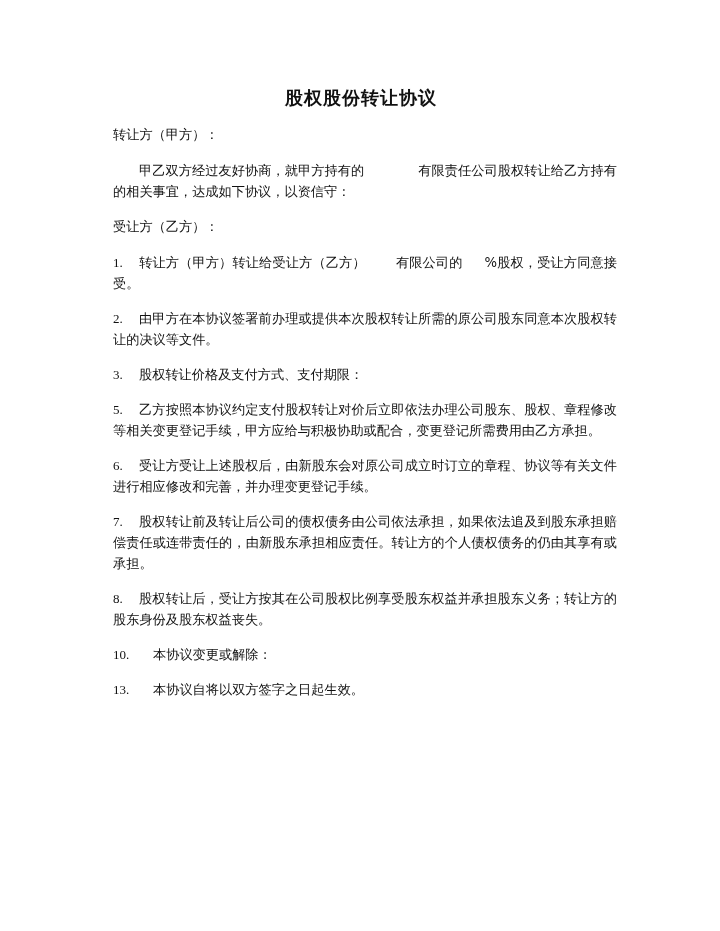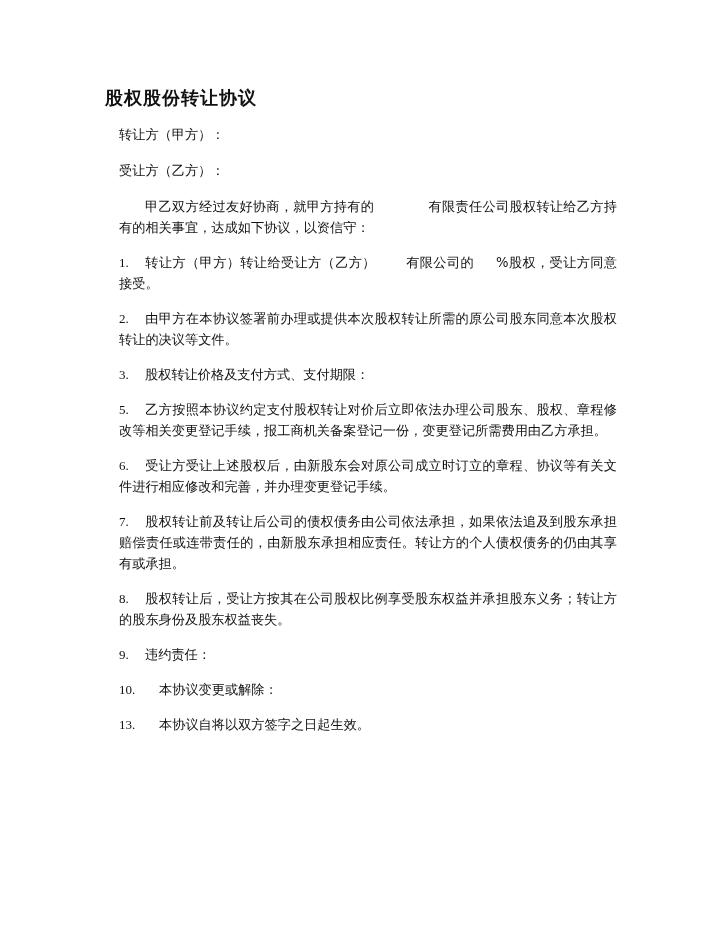--- a/index.html
+++ b/index.html
@@ -15,31 +15,32 @@
     font-family: "DejaVu Sans", "Liberation Sans", sans-serif;
     color: #111111;
   }
   .page {
     position: absolute;
     left: 105px;
     top: 86px;
     width: 512px;
   }
   .title {
+    text-align: center;
     font-family: Liberation Serif, serif;
     font-weight: bold;
     font-size: 18px;
     line-height: 24px;
     margin: 0 0 14px 0;
     letter-spacing: 1px;
   }
   .p {
     font-size: 13.2px;
     line-height: 21px;
-    margin: 0 0 14px 14px;
+    margin: 0 0 14px 8px;
     text-align: justify;
     word-break: break-all;
   }
   .p.party { margin-bottom: 15px; }
   .p.intro { text-indent: 26px; }
   .num {
     display: inline-block;
     font-family: "Liberation Serif", "DejaVu Serif", serif;
     font-size: 13px;
   }
@@ -47,39 +48,38 @@
   .num.long { width: 40px; }
   .gap { display: inline-block; }
 </style>
 </head>
 <body>
 
 <div class="page">
   <h1 class="title">股权股份转让协议</h1>
 
   <p class="p party">转让方（甲方）：</p>
+  <p class="p intro"><span>甲乙双方经过友好协商，就甲方持有的</span><span class="gap" style="width:54px"></span><span>有限责任公司股权转让给乙方持有的相关事宜，达成如下协议，以资信守：</span></p>
+
   <p class="p party">受让方（乙方）：</p>
-
-  <p class="p intro"><span>甲乙双方经过友好协商，就甲方持有的</span><span class="gap" style="width:54px"></span><span>有限责任公司股权转让给乙方持有的相关事宜，达成如下协议，以资信守：</span></p>
 
   <p class="p"><span class="num short">1.</span><span>转让方（甲方）转让给受让方（乙方）</span><span class="gap" style="width:30px"></span><span>有限公司的</span><span class="gap" style="width:22px"></span><span>%股权，受让方同意接受。</span></p>
 
   <p class="p"><span class="num short">2.</span><span>由甲方在本协议签署前办理或提供本次股权转让所需的原公司股东同意本次股权转让的决议等文件。</span></p>
 
   <p class="p"><span class="num short">3.</span><span>股权转让价格及支付方式、支付期限：</span></p>
 
 
-  <p class="p"><span class="num short">5.</span><span>乙方按照本协议约定支付股权转让对价后立即依法办理公司股东、股权、章程修改等相关变更登记手续，报工商机关备案登记一份，变更登记所需费用由乙方承担。</span></p>
+  <p class="p"><span class="num short">5.</span><span>乙方按照本协议约定支付股权转让对价后立即依法办理公司股东、股权、章程修改等相关变更登记手续，甲方应给与积极协助或配合，变更登记所需费用由乙方承担。</span></p>
 
   <p class="p"><span class="num short">6.</span><span>受让方受让上述股权后，由新股东会对原公司成立时订立的章程、协议等有关文件进行相应修改和完善，并办理变更登记手续。</span></p>
 
   <p class="p"><span class="num short">7.</span><span>股权转让前及转让后公司的债权债务由公司依法承担，如果依法追及到股东承担赔偿责任或连带责任的，由新股东承担相应责任。转让方的个人债权债务的仍由其享有或承担。</span></p>
 
   <p class="p"><span class="num short">8.</span><span>股权转让后，受让方按其在公司股权比例享受股东权益并承担股东义务；转让方的股东身份及股东权益丧失。</span></p>
 
-  <p class="p"><span class="num short">9.</span><span>违约责任：</span></p>
 
   <p class="p"><span class="num long">10.</span><span>本协议变更或解除：</span></p>
 
 
 
   <p class="p"><span class="num long">13.</span><span>本协议自将以双方签字之日起生效。</span></p>
 </div>
 
 </body></html>

